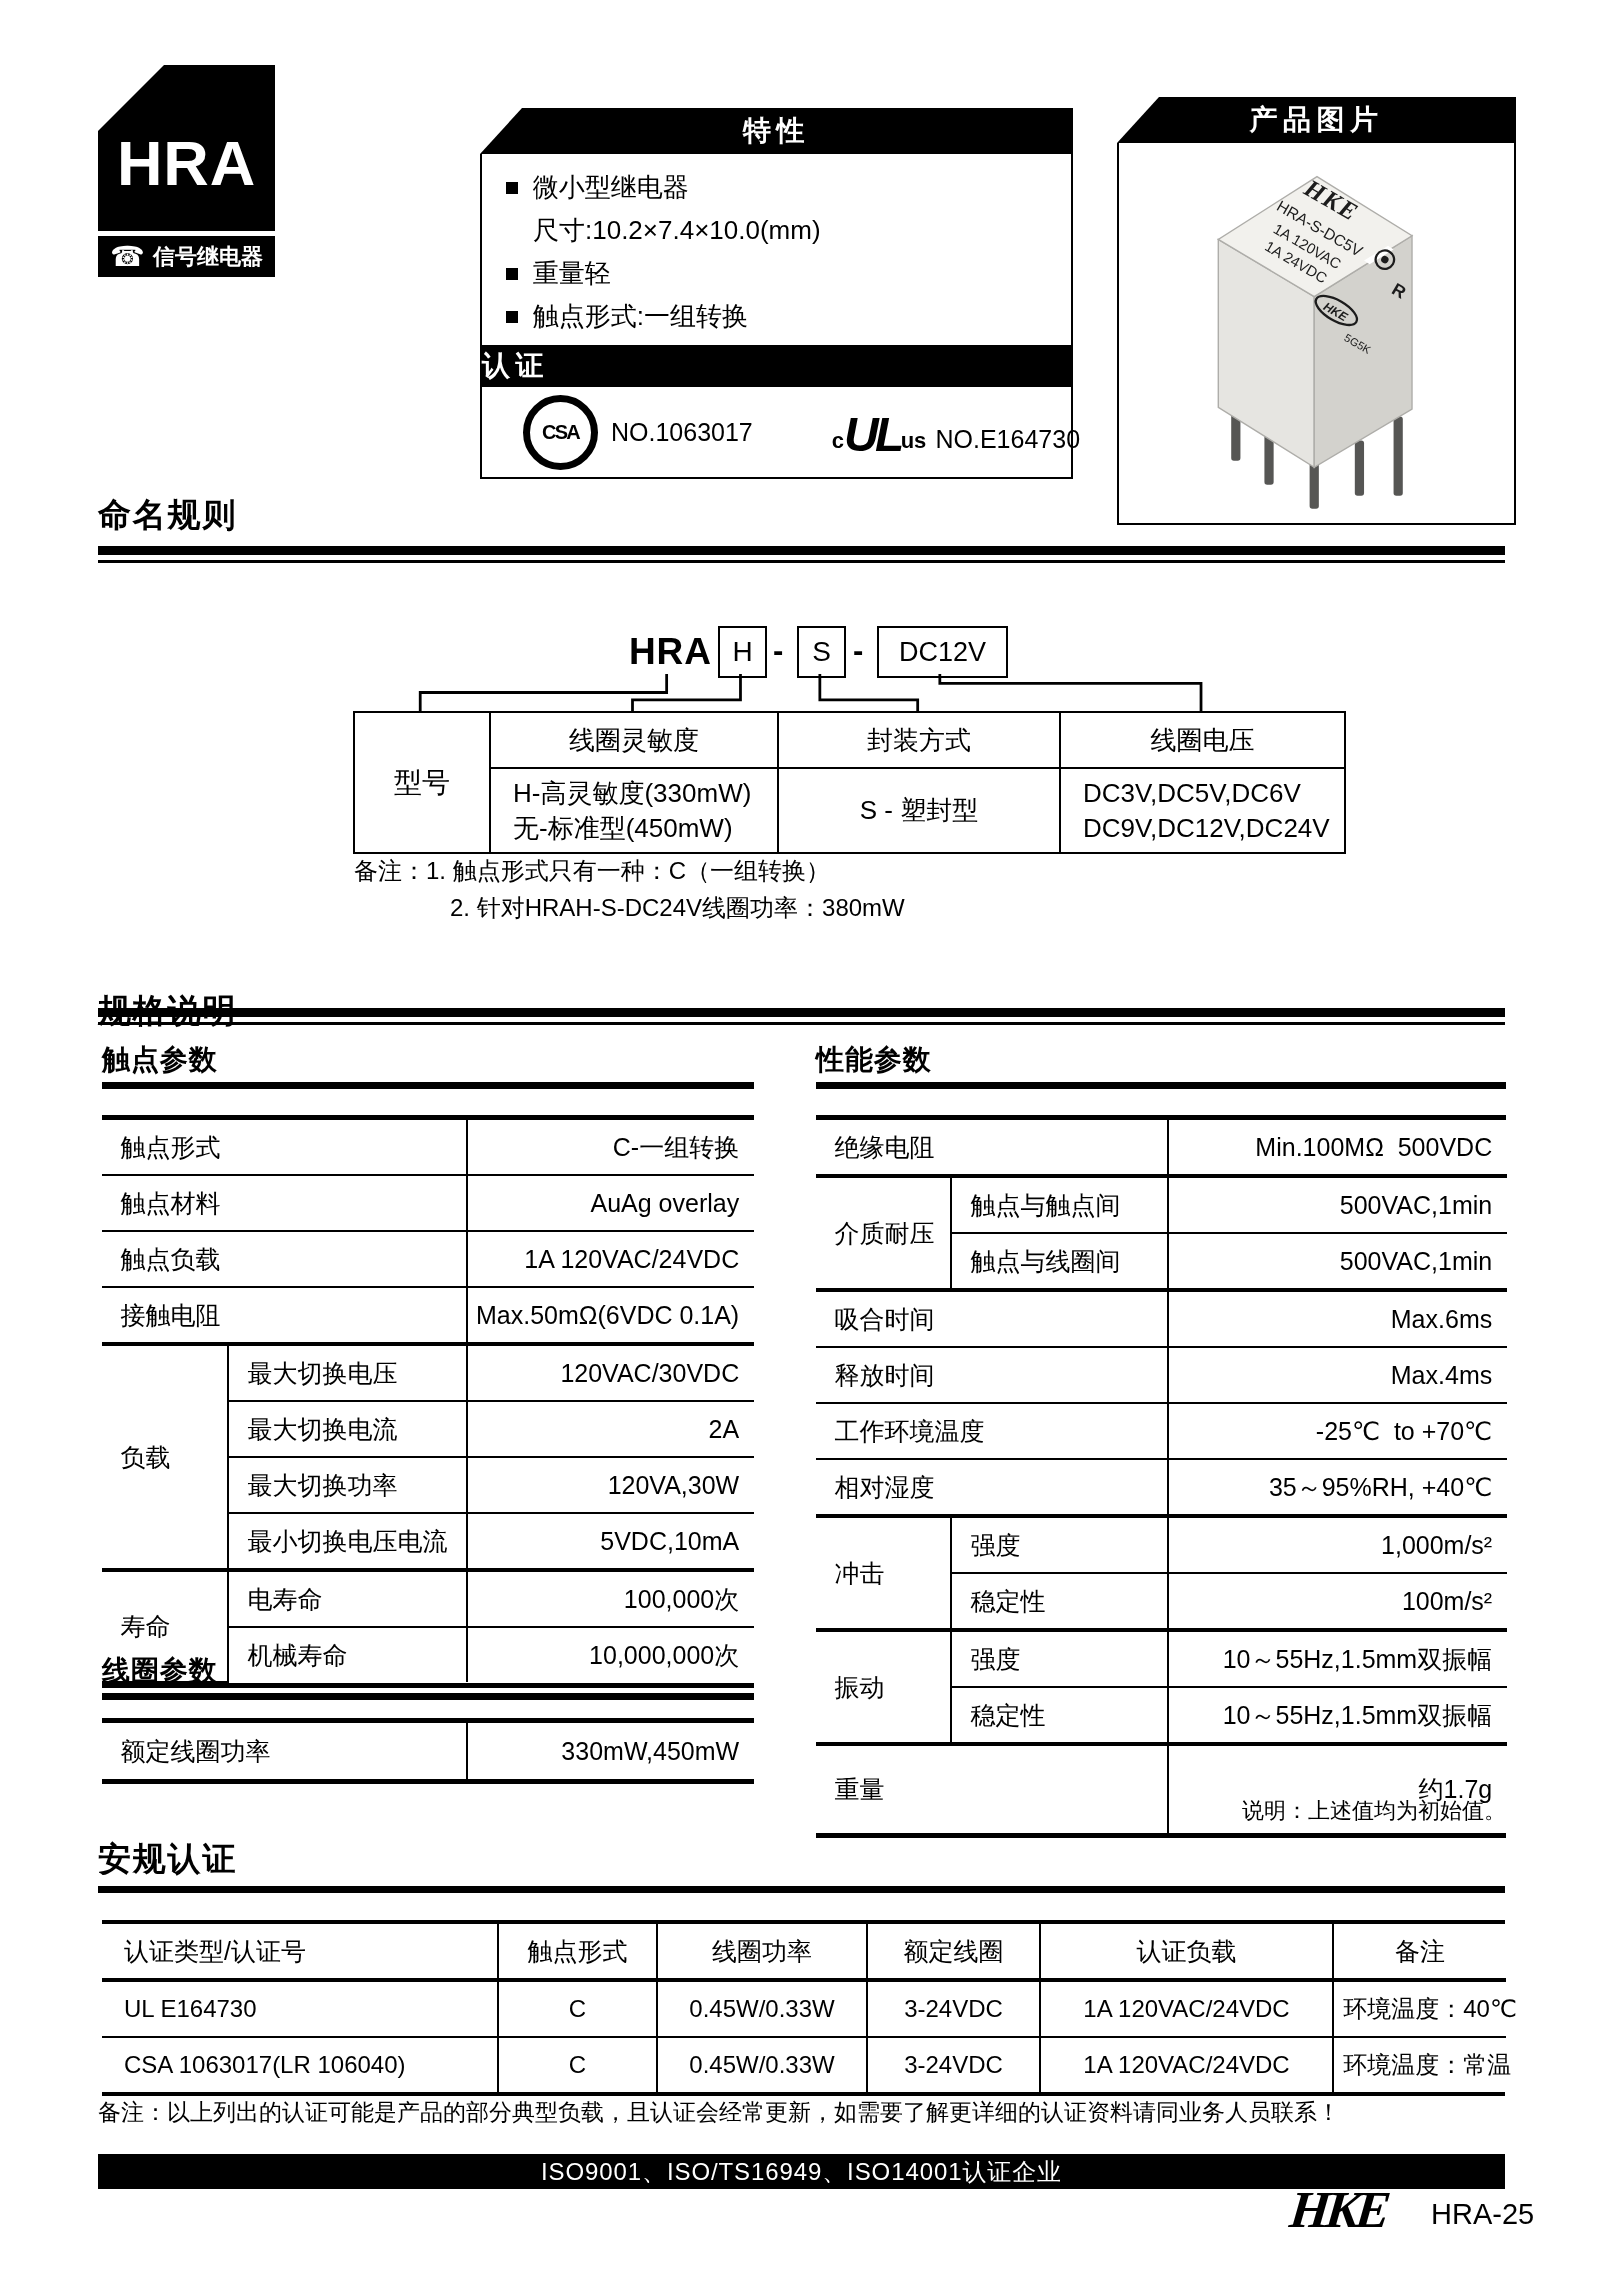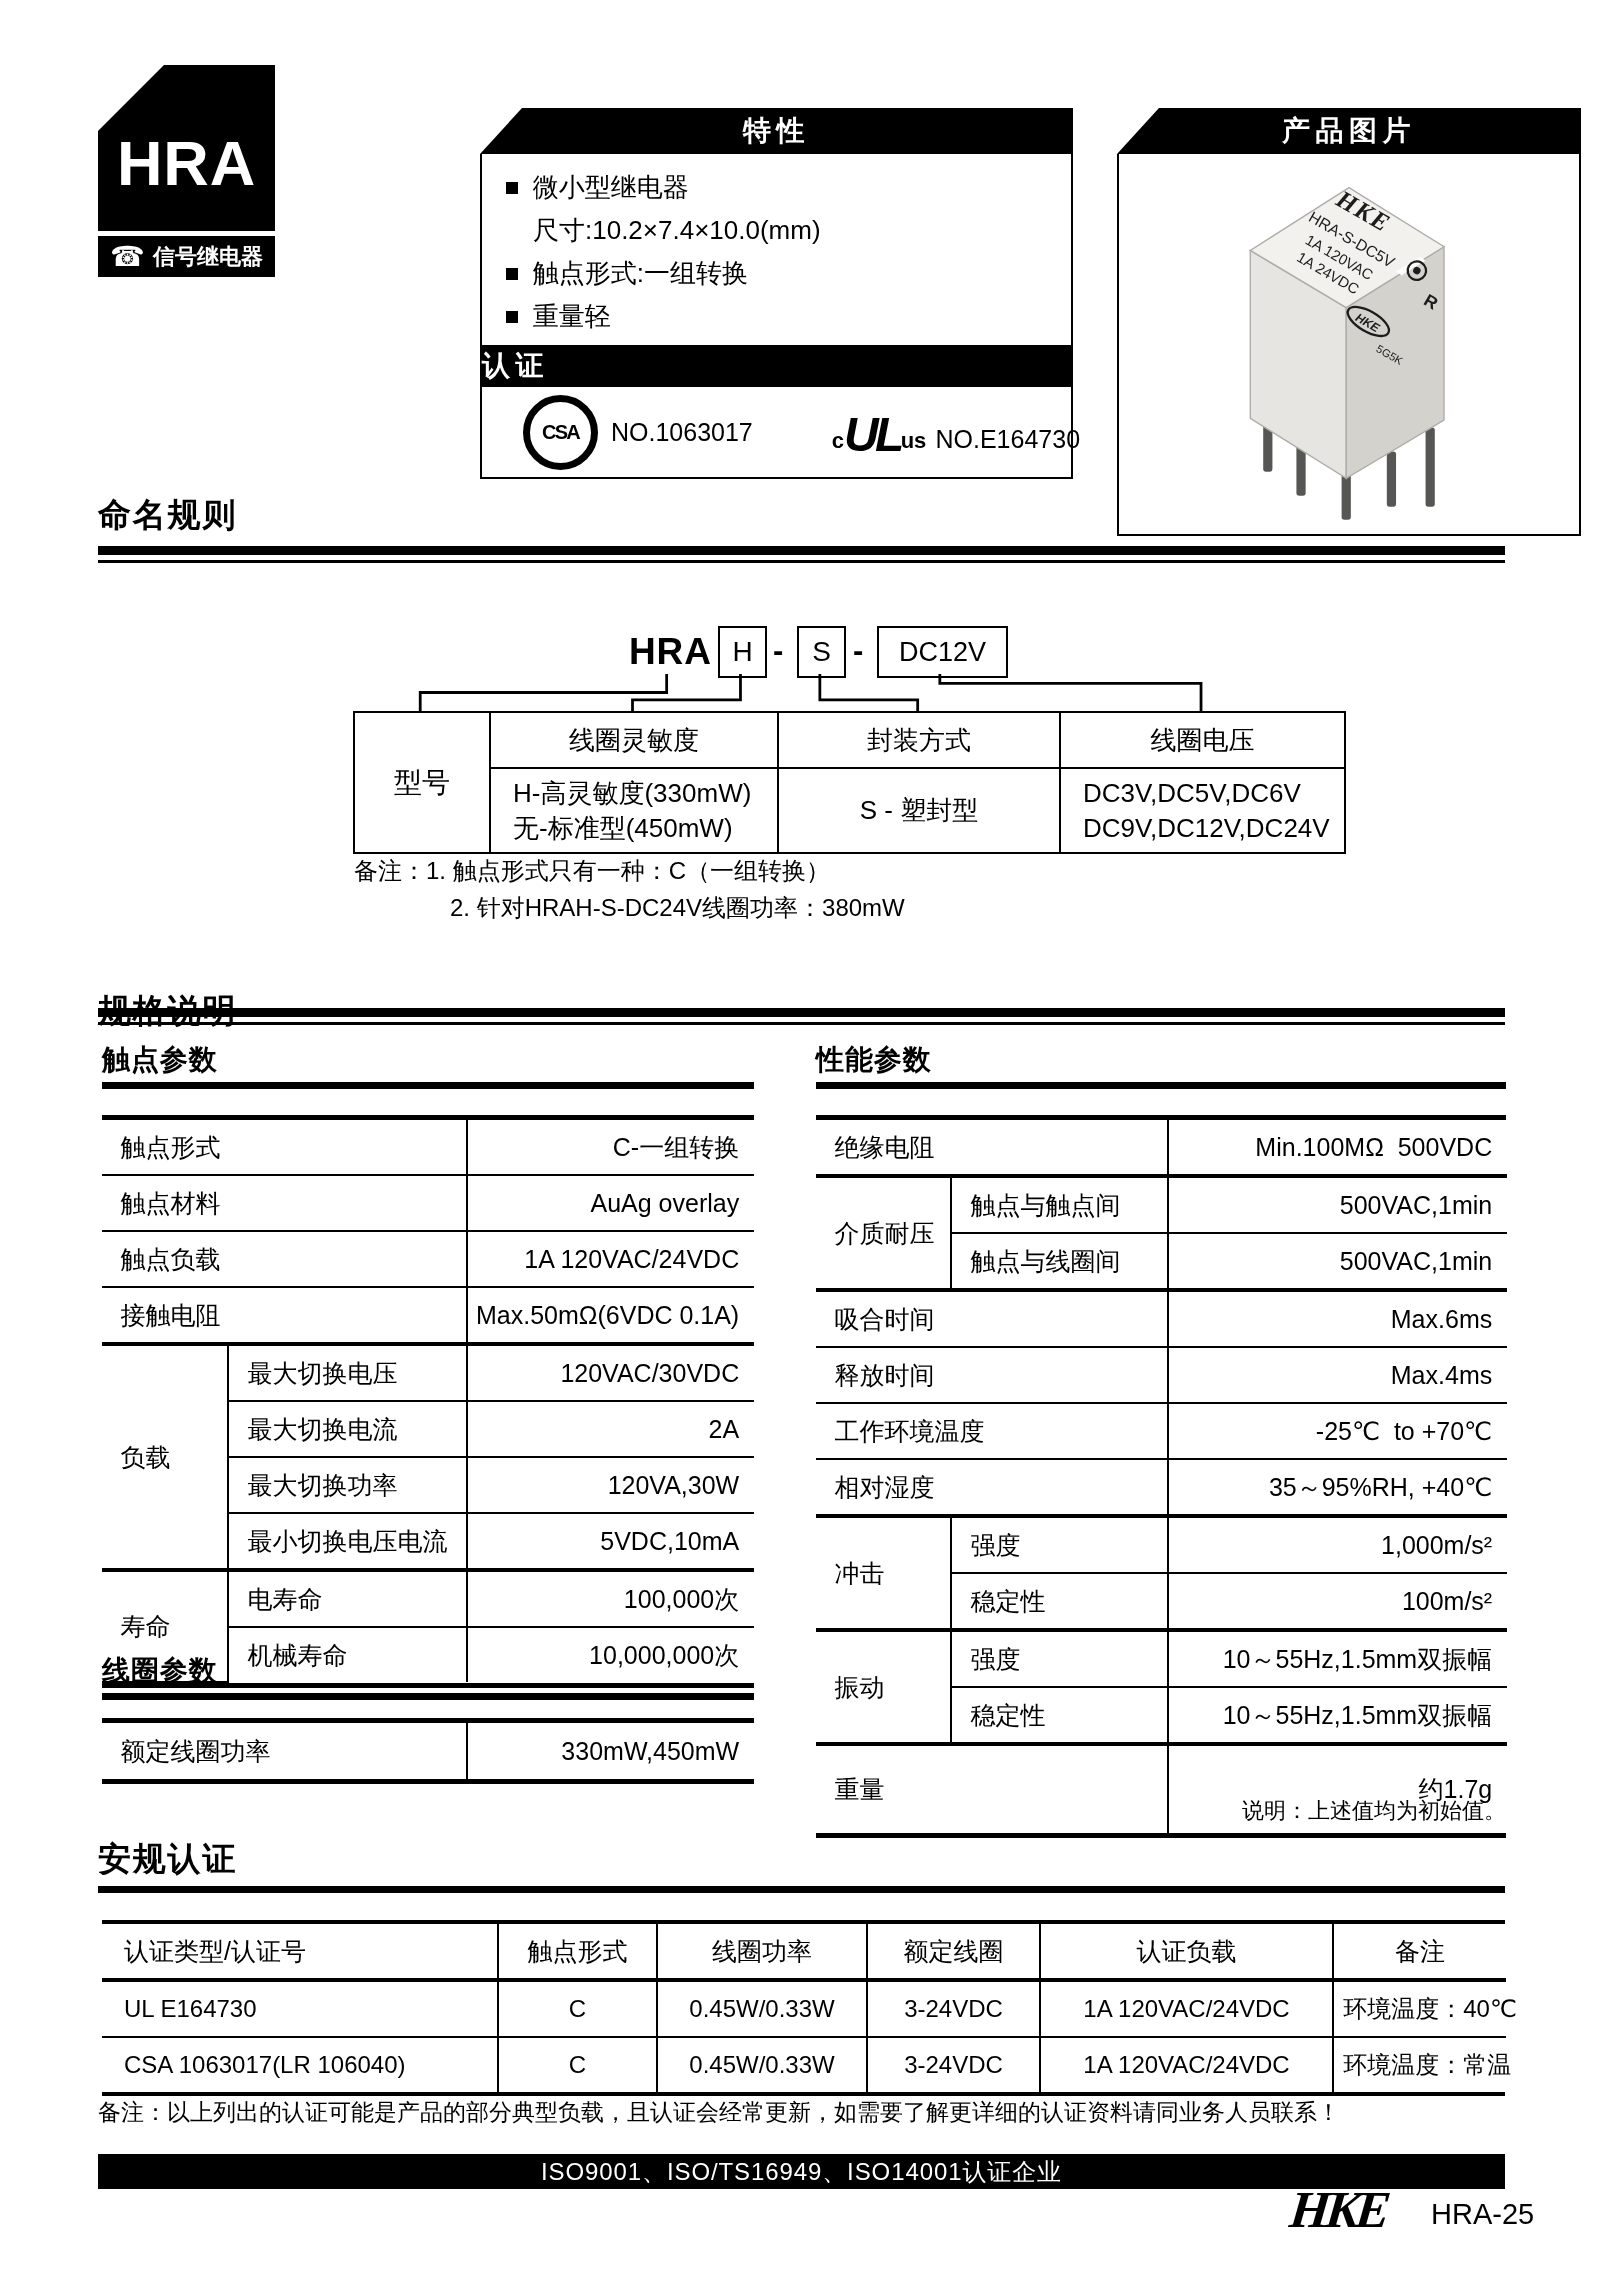--- a/index.html
+++ b/index.html
@@ -35,21 +35,21 @@
   .csa-group{margin-left:41px;display:flex;align-items:center;gap:13px;justify-content:flex-end;}
   .csa-circle{width:61px;height:61px;border:7.4px solid #000;border-radius:50%;
               display:flex;align-items:center;justify-content:center;
               font-weight:bold;font-size:20px;letter-spacing:-1.8px;}
   .cert-no{font-size:25px;}
   .ul-group{margin-left:79px;display:flex;align-items:baseline;}
   .ul-c{font-size:22px;font-weight:bold;}
   .ul-mark{font-size:48px;font-weight:800;font-style:italic;letter-spacing:-3.7px;line-height:1;transform:translateY(2.8px);display:inline-block;}
   .ul-us{font-size:22px;font-weight:bold;margin-right:9.2px;}
 
-  .product-panel{left:1117px;top:65px;width:464px;}
+  .product-panel{left:1117px;top:54px;width:399px;}
   .product-body{height:380px;display:flex;align-items:center;justify-content:center;}
 
   
   .sec-head{font-size:33px;font-weight:bold;letter-spacing:1.8px;}
   .rule-double{width:1407px;}
   .rule-double .b1{height:9.2px;background:#000;}
   .rule-double .b2{height:2.8px;background:#000;margin-top:4.6px;}
   .rule-single{height:6.5px;background:#000;}
   .sub-head{font-size:28px;font-weight:bold;letter-spacing:0.9px;}
   .sub-rule{height:6.5px;background:#000;}
@@ -117,25 +117,25 @@
       <div class="feature-list">
         <div class="feature-line">
           <span class="bullet"></span>
           <span>微小型继电器</span>
         </div>
         <div class="feature-line cont">
           <span>尺寸:10.2×7.4×10.0(mm)</span>
         </div>
         <div class="feature-line">
           <span class="bullet"></span>
-          <span>触点形式:一组转换</span>
+          <span>重量轻</span>
         </div>
         <div class="feature-line">
           <span class="bullet"></span>
-          <span>重量轻</span>
+          <span>触点形式:一组转换</span>
         </div>
       </div>
       <div class="cert-band">
         <span>认证</span>
       </div>
       <div class="cert-row">
         <div class="csa-group">
           <span class="csa-circle">CSA</span>
           <span class="cert-no">NO.1063017</span>
         </div>

